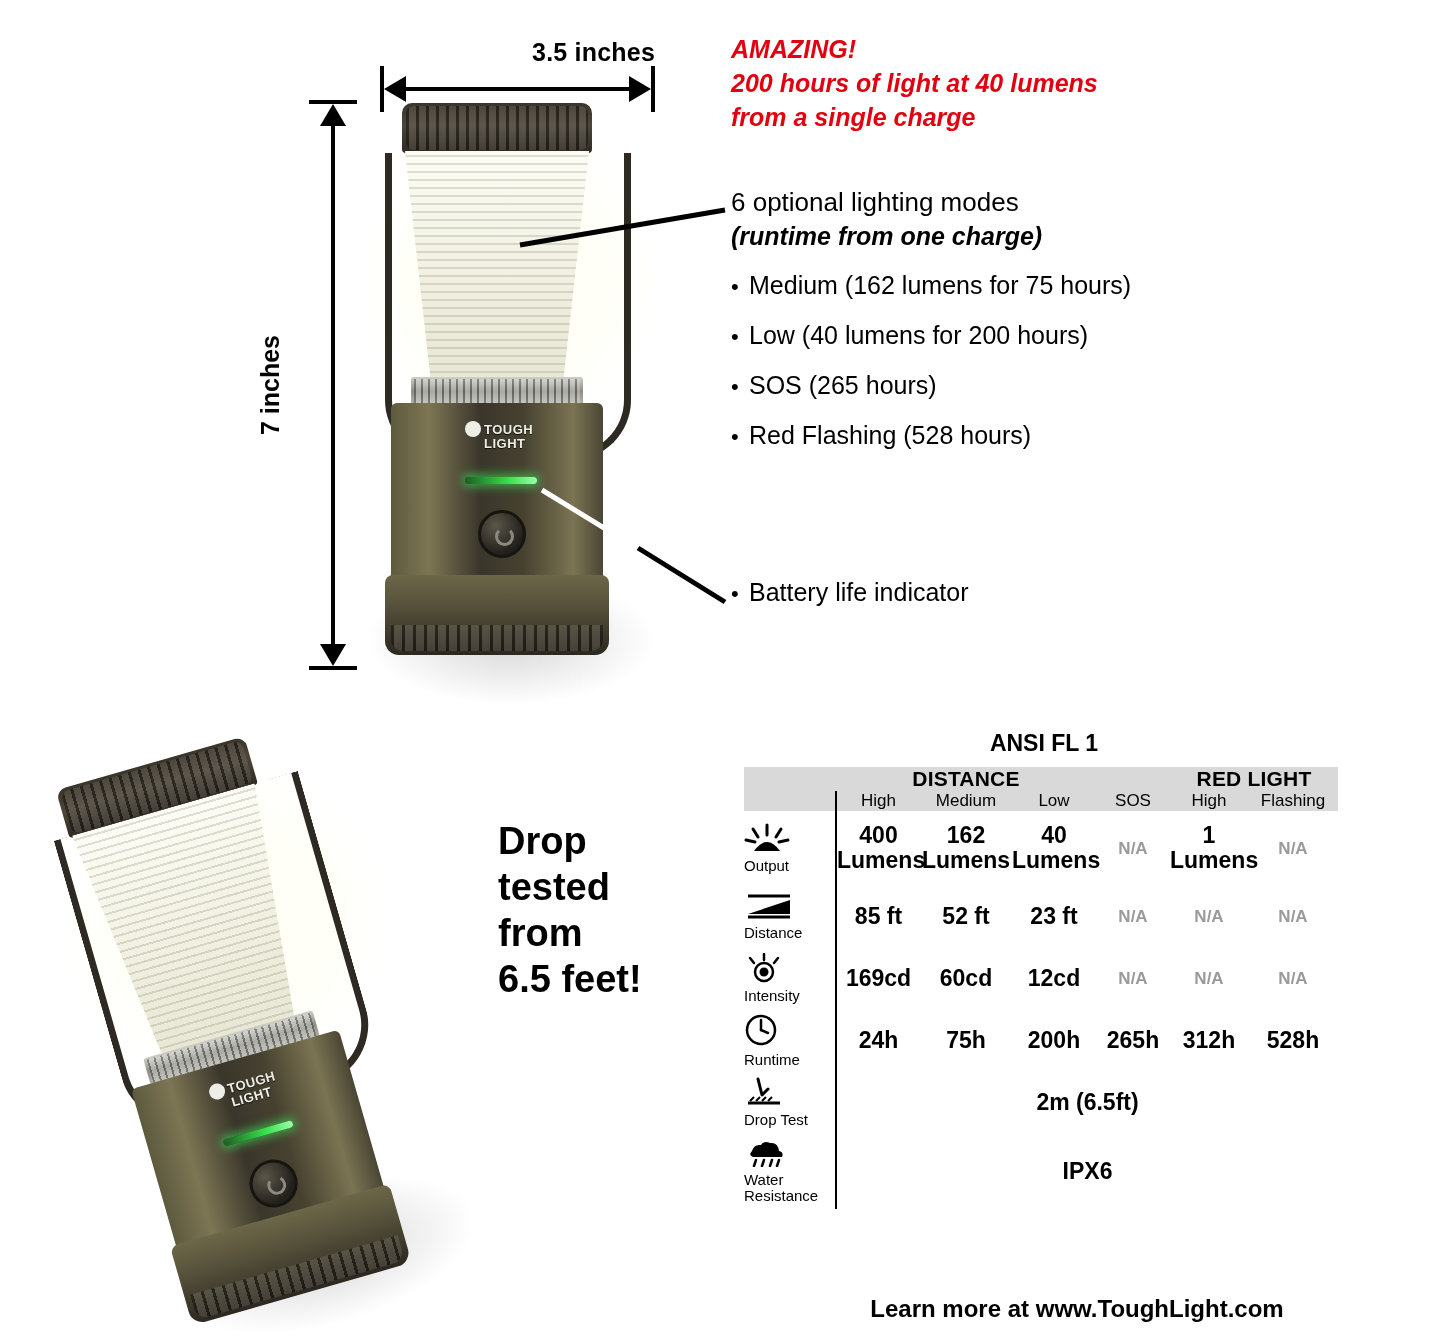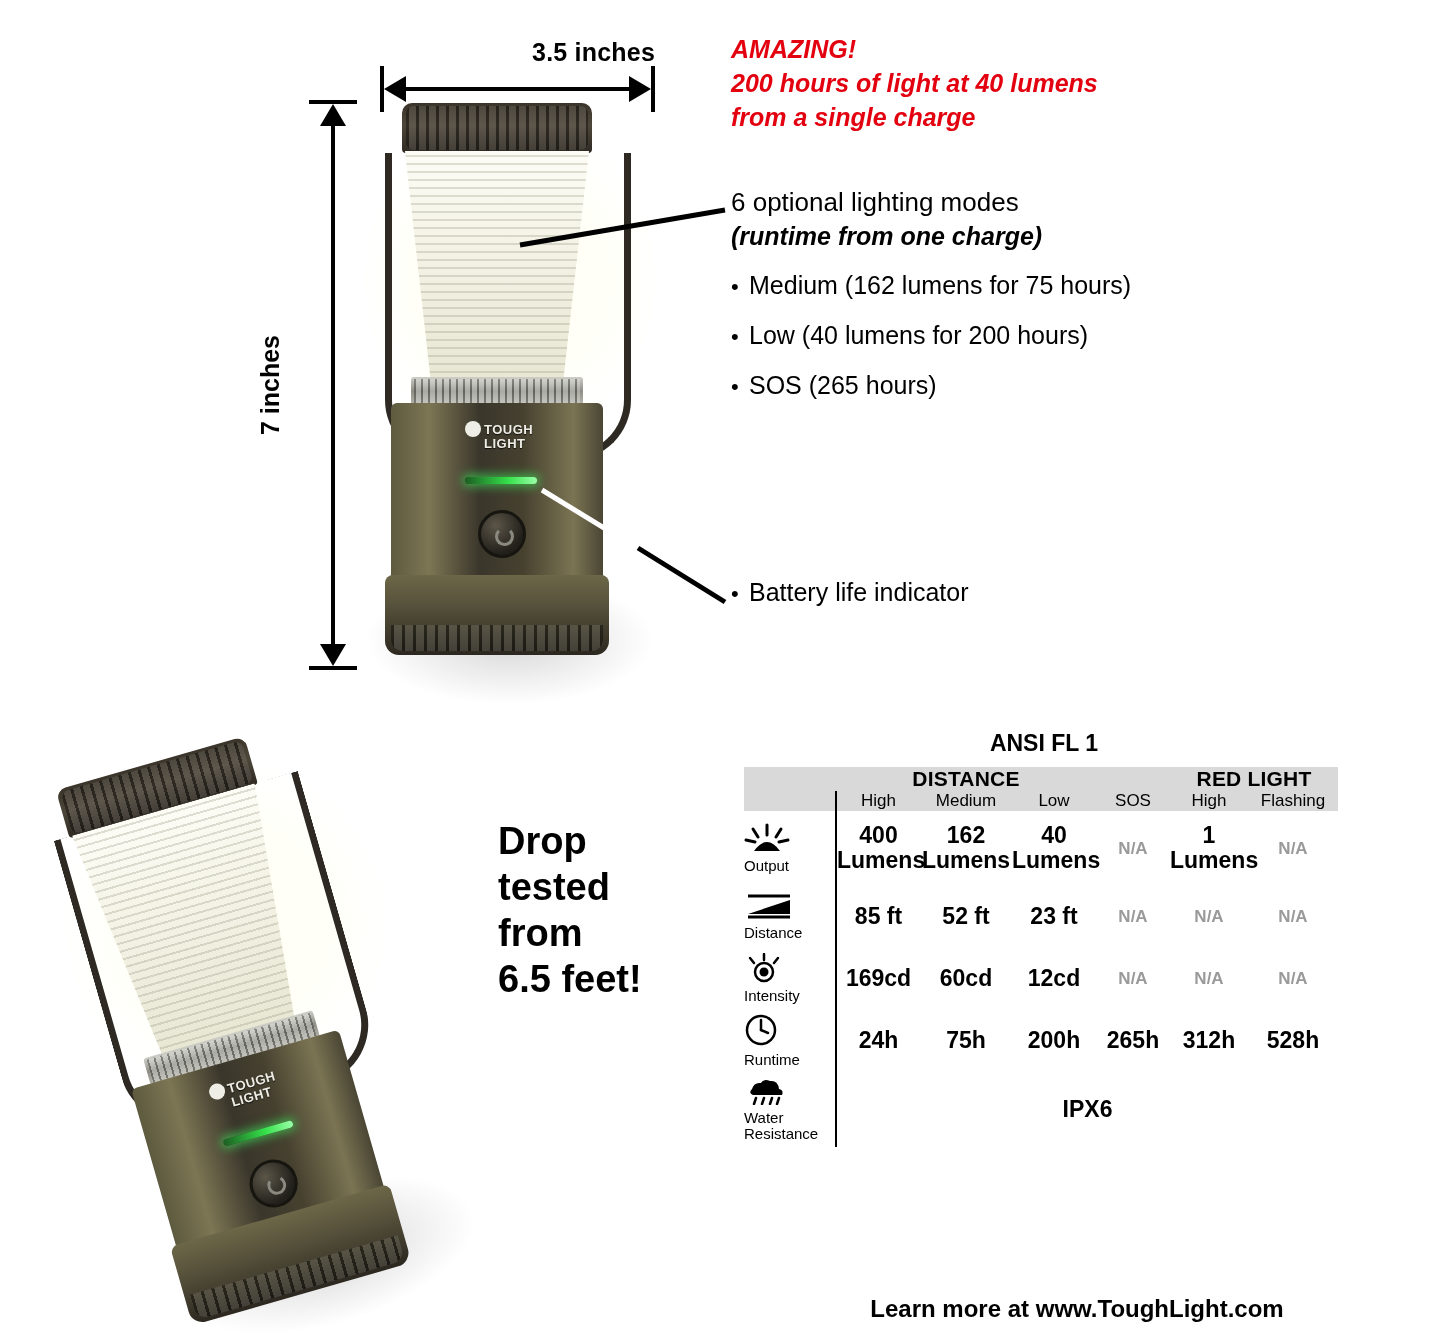--- a/index.html
+++ b/index.html
@@ -422,20 +422,21 @@
   <line x1="118" y1="358" x2="205" y2="412" stroke="#000" stroke-width="5"></line>
 </svg>
 
 <div class="abs" id="modes">
   <div class="title">6 optional lighting modes</div>
   <div class="subtitle">(runtime from one charge)</div>
   <ul>
     <li>Medium (162 lumens for 75 hours)</li>
     <li>Low (40 lumens for 200 hours)</li>
     <li>SOS (265 hours)</li>
+    <li>Red Flashing (528 hours)</li>
   </ul>
 </div>
 
 <div class="abs" id="battery-callout">Battery life indicator</div>
 
 <div class="abs" id="drop-text">Drop
 tested
 from
 6.5 feet!</div>
 
@@ -544,20 +545,31 @@
         <div class="icon-label">Runtime</div>
       </td>
       <td class="val">24h</td>
       <td class="val">75h</td>
       <td class="val">200h</td>
       <td class="val">265h</td>
       <td class="val">312h</td>
       <td class="val">528h</td>
     </tr>
 
+    <tr class="row-span">
+      <td class="icon-cell">
+        <svg width="40" height="30" viewBox="0 0 40 30">
+          <path d="M14 2 L18 18 L24 12" fill="none" stroke="#000" stroke-width="3" stroke-linecap="round" stroke-linejoin="round"></path>
+          <line x1="4" y1="26" x2="36" y2="26" stroke="#000" stroke-width="3"></line>
+          <path d="M6 24 L10 20 M12 24 L16 20 M18 24 L22 20 M24 24 L28 20" stroke="#000" stroke-width="2"></path>
+        </svg>
+        <div class="icon-label">Drop Test</div>
+      </td>
+      <td class="val" colspan="6">2m (6.5ft)</td>
+    </tr>
 
     <tr class="row-span">
       <td class="icon-cell" style="height:76px;">
         <svg width="44" height="28" viewBox="0 0 44 28">
           <path d="M8 12 Q10 5 17 6 Q20 1 26 4 Q34 3 35 12 Q40 13 38 18 L9 18 Q4 16 8 12 Z" fill="#000"></path>
           <g stroke="#000" stroke-width="2.5" stroke-linecap="round">
             <line x1="12" y1="21" x2="10" y2="27"></line>
             <line x1="20" y1="21" x2="18" y2="27"></line>
             <line x1="28" y1="21" x2="26" y2="27"></line>
             <line x1="35" y1="21" x2="33" y2="27"></line>

